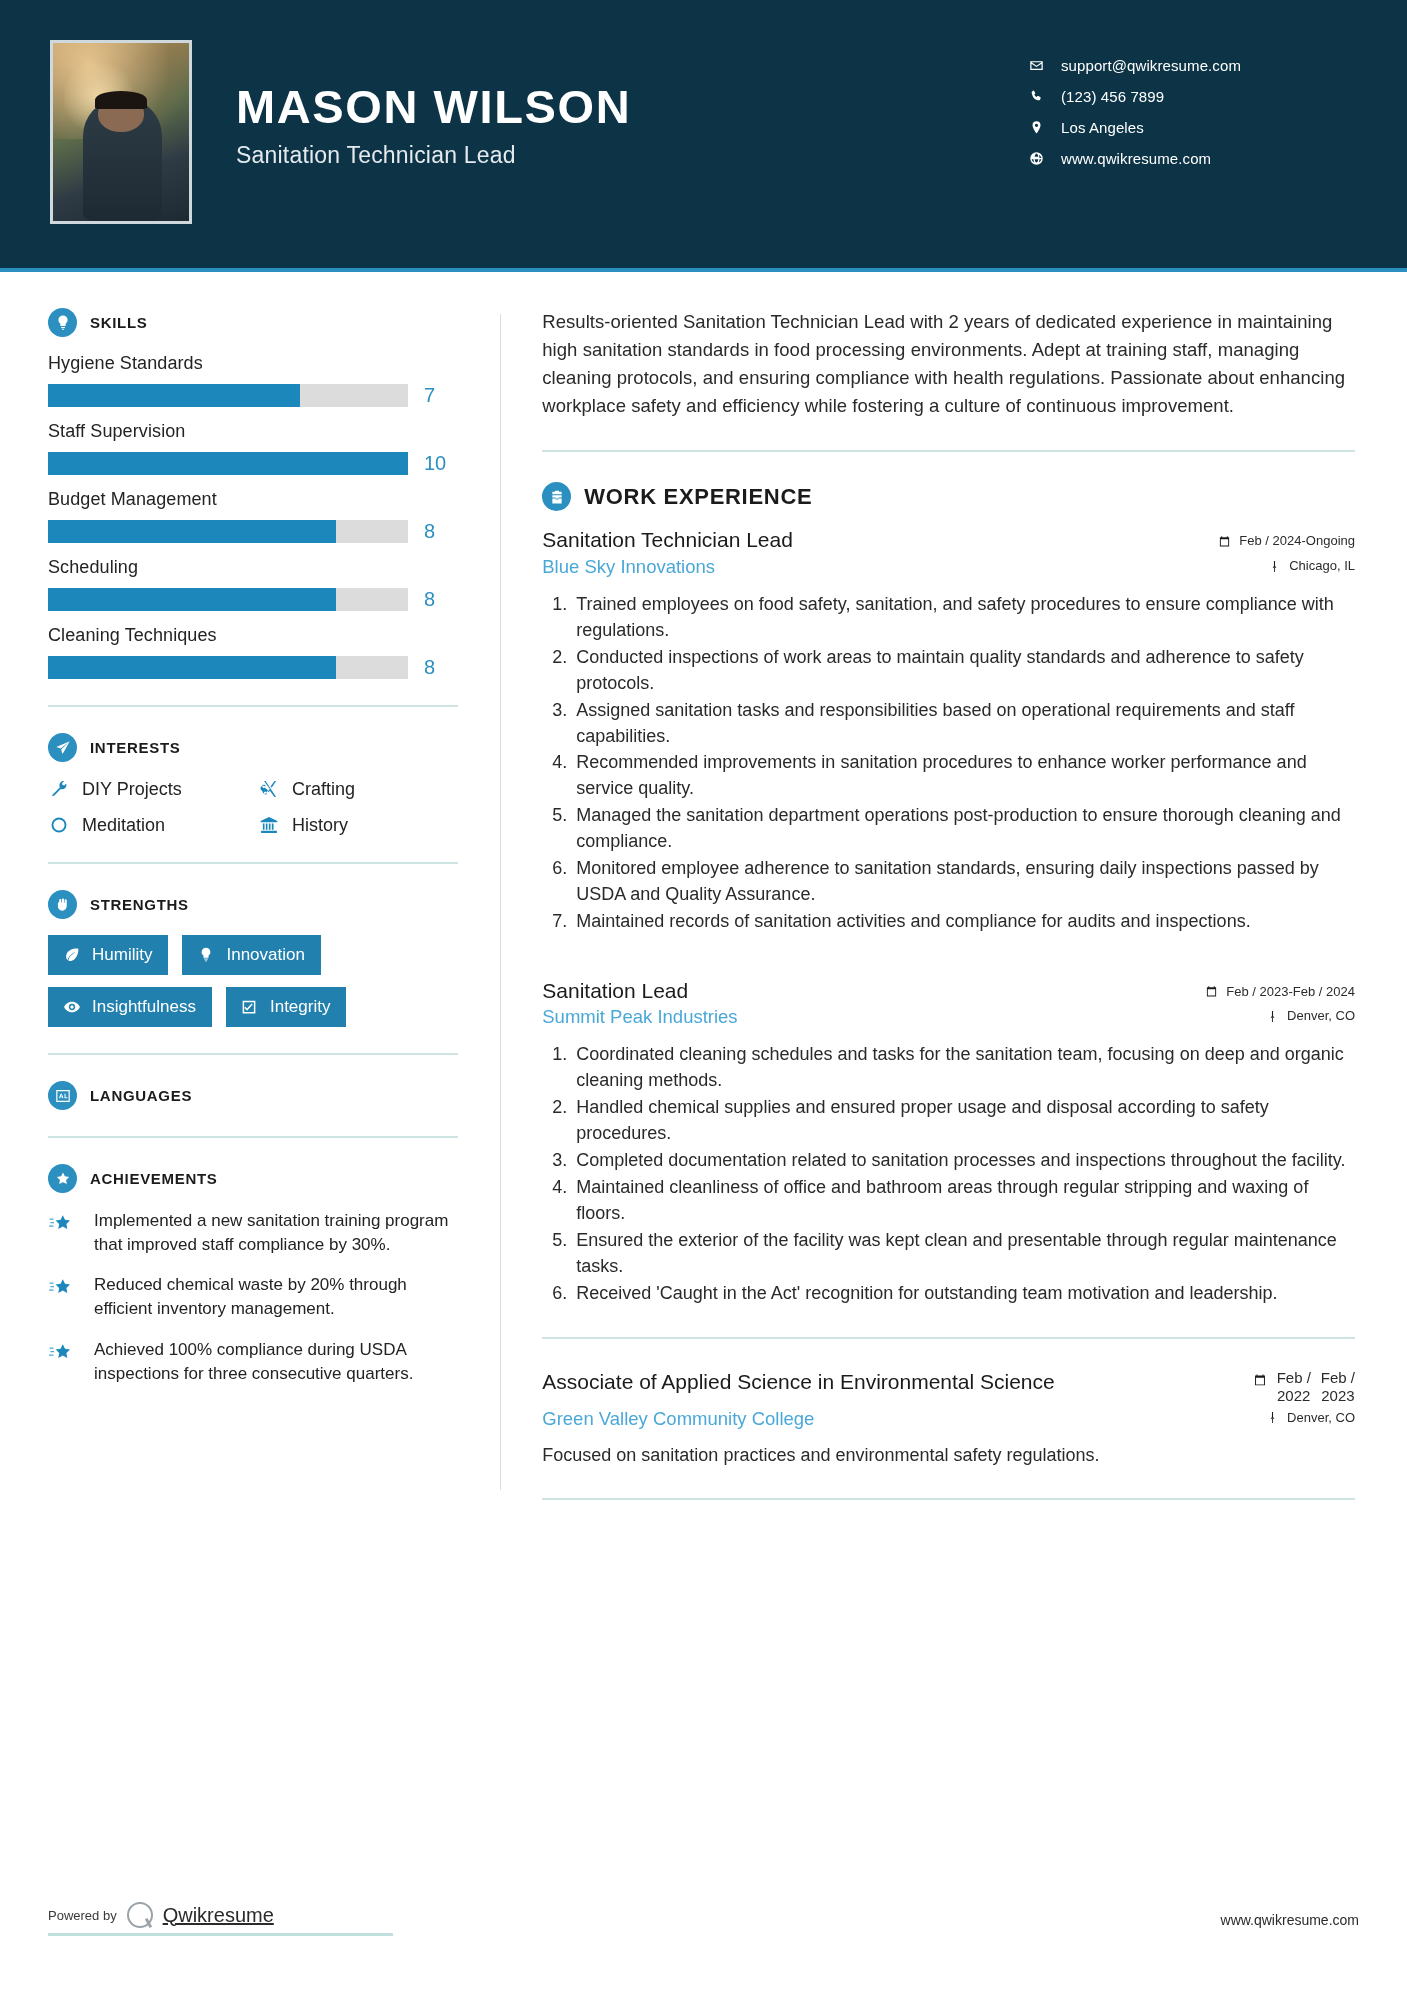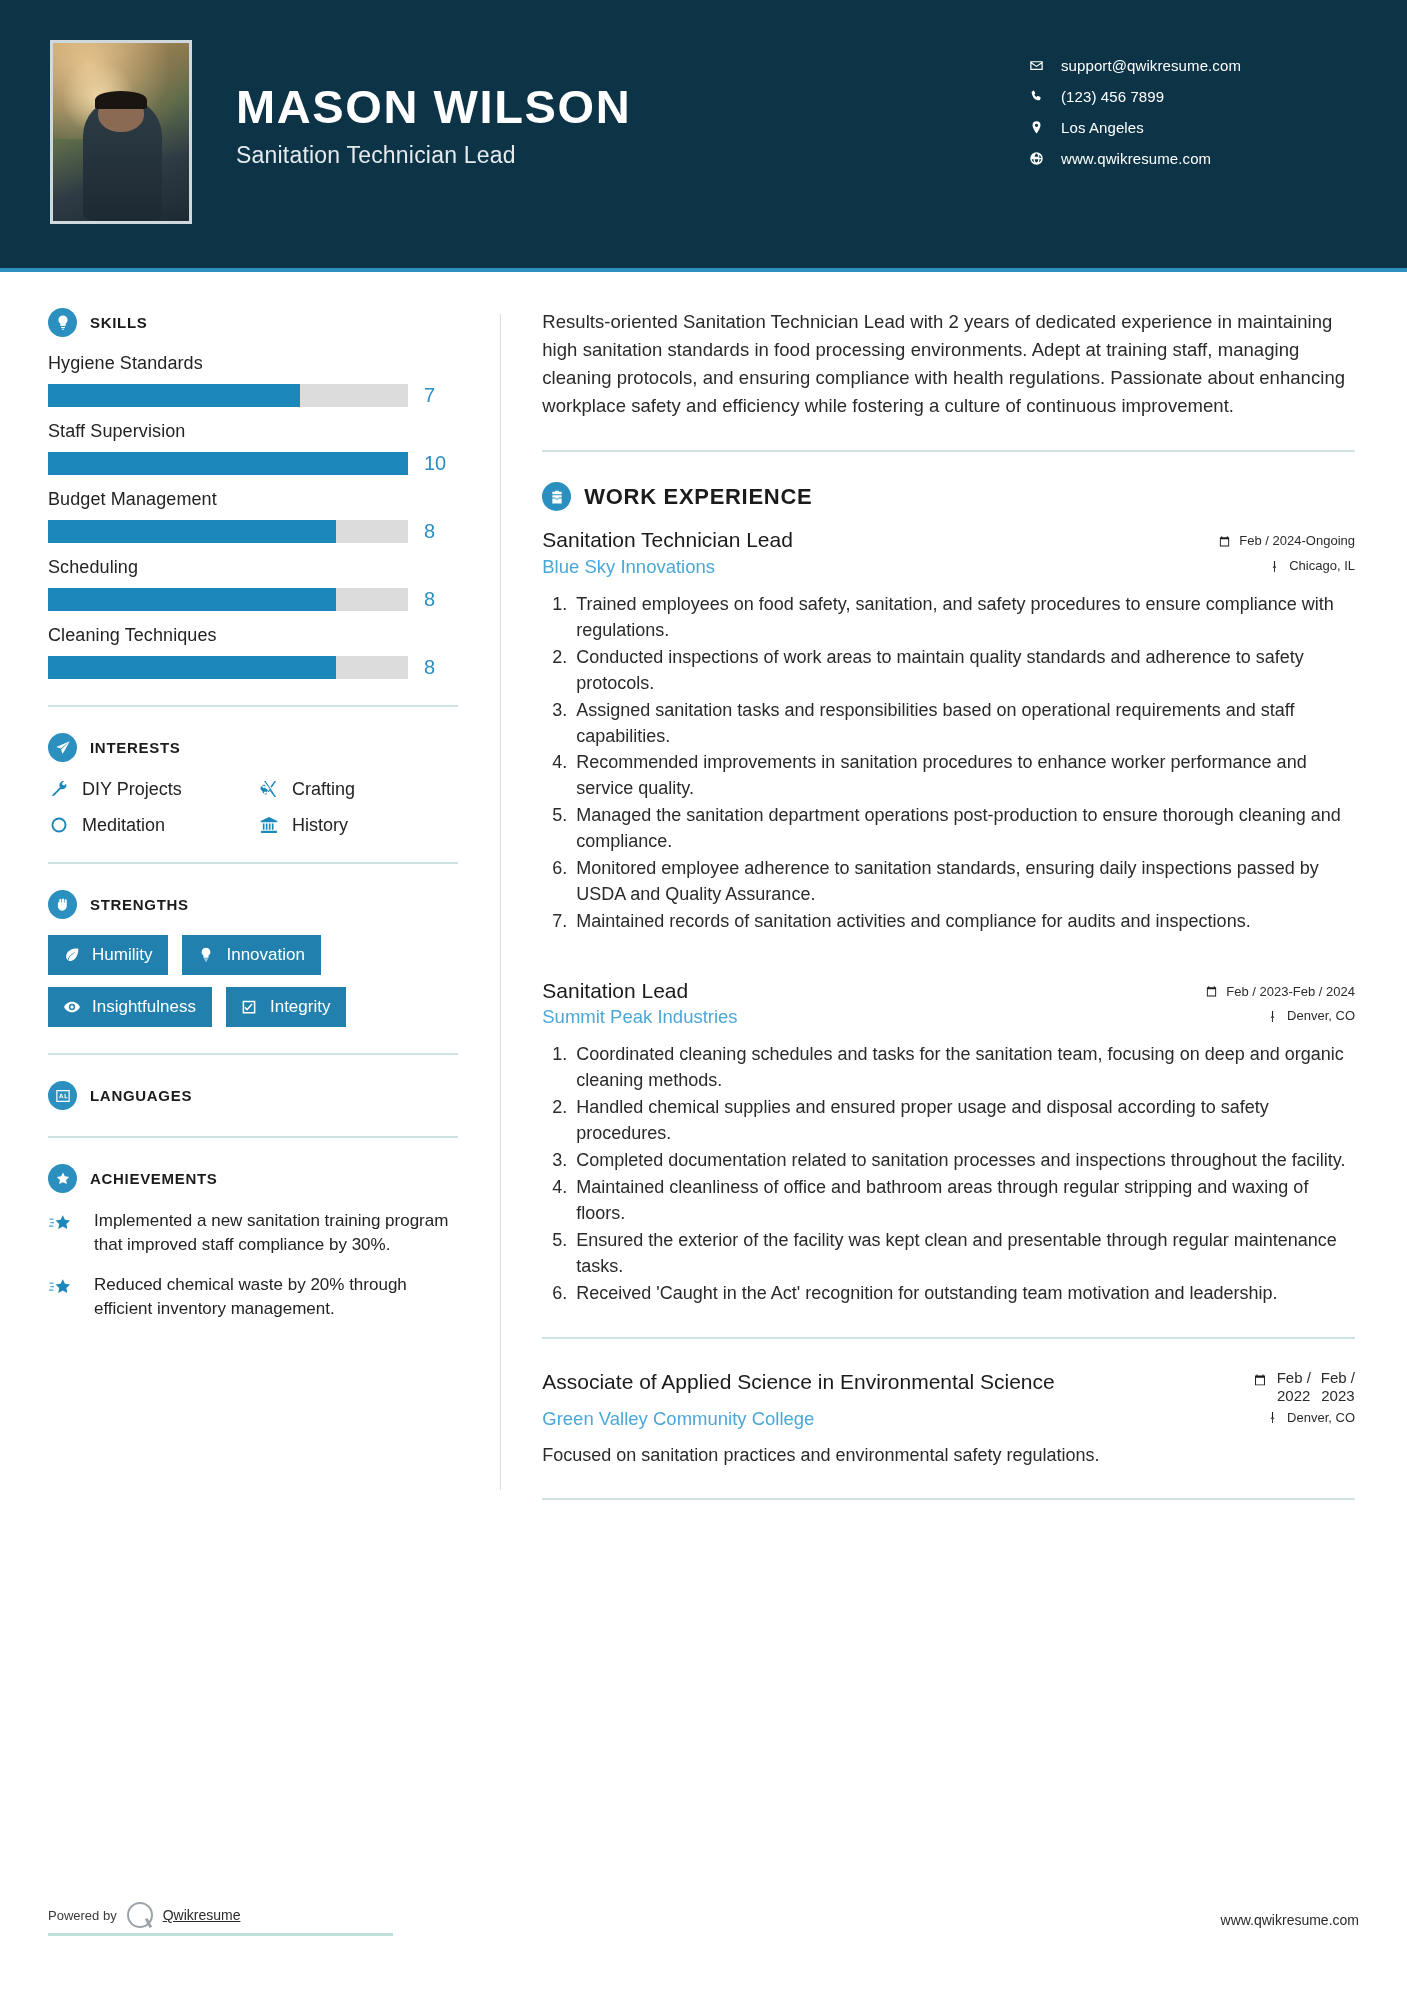--- a/index.html
+++ b/index.html
@@ -330,21 +330,21 @@
   }
   .qlogo::after {
     content: "";
     position: absolute;
     right: 1px; bottom: -2px;
     width: 3px; height: 10px;
     background: #9aa3a8;
     transform: rotate(-28deg);
   }
   .qname {
-    font-size: 14px;
+    font-size: 20px;
     color: #2a2a2a;
     text-decoration: underline;
   }
   .foot-rule {
     position: absolute;
     left: 48px; bottom: 54px;
     width: 345px; height: 3px;
     background: #bfe0dc;
   }
   .foot-right {
@@ -601,20 +601,27 @@
                   <path d="M1.5 7.5h4v1.3h-4zM2.5 11h3.5v1.3H2.5zM1 14.5h4.5v1.3H1z" fill="#4aa8d8"></path>
                 </svg></span>
               <span class="ach-text">Implemented a new sanitation training program that improved staff compliance by 30%.</span>
             </div>
             <div class="ach-item">
               <span class="ach-ico"><svg viewBox="0 0 26 26">
                   <path d="M14.8 4.3l2.2 4.5 5 .7-3.6 3.5.9 5-4.5-2.4-4.5 2.4.9-5L7.6 9.5l5-.7 2.2-4.5z" fill="#1b87ba"></path>
                   <path d="M1.5 7.5h4v1.3h-4zM2.5 11h3.5v1.3H2.5zM1 14.5h4.5v1.3H1z" fill="#4aa8d8"></path>
                 </svg></span>
               <span class="ach-text">Reduced chemical waste by 20% through efficient inventory management.</span>
+            </div>
+            <div class="ach-item">
+              <span class="ach-ico"><svg viewBox="0 0 26 26">
+                  <path d="M14.8 4.3l2.2 4.5 5 .7-3.6 3.5.9 5-4.5-2.4-4.5 2.4.9-5L7.6 9.5l5-.7 2.2-4.5z" fill="#1b87ba"></path>
+                  <path d="M1.5 7.5h4v1.3h-4zM2.5 11h3.5v1.3H2.5zM1 14.5h4.5v1.3H1z" fill="#4aa8d8"></path>
+                </svg></span>
+              <span class="ach-text">Achieved 100% compliance during USDA inspections for three consecutive quarters.</span>
             </div>
           </div>
       </div>
 
     </div>
 
     <div class="divider-v"></div>
 
     <div class="right">
 

